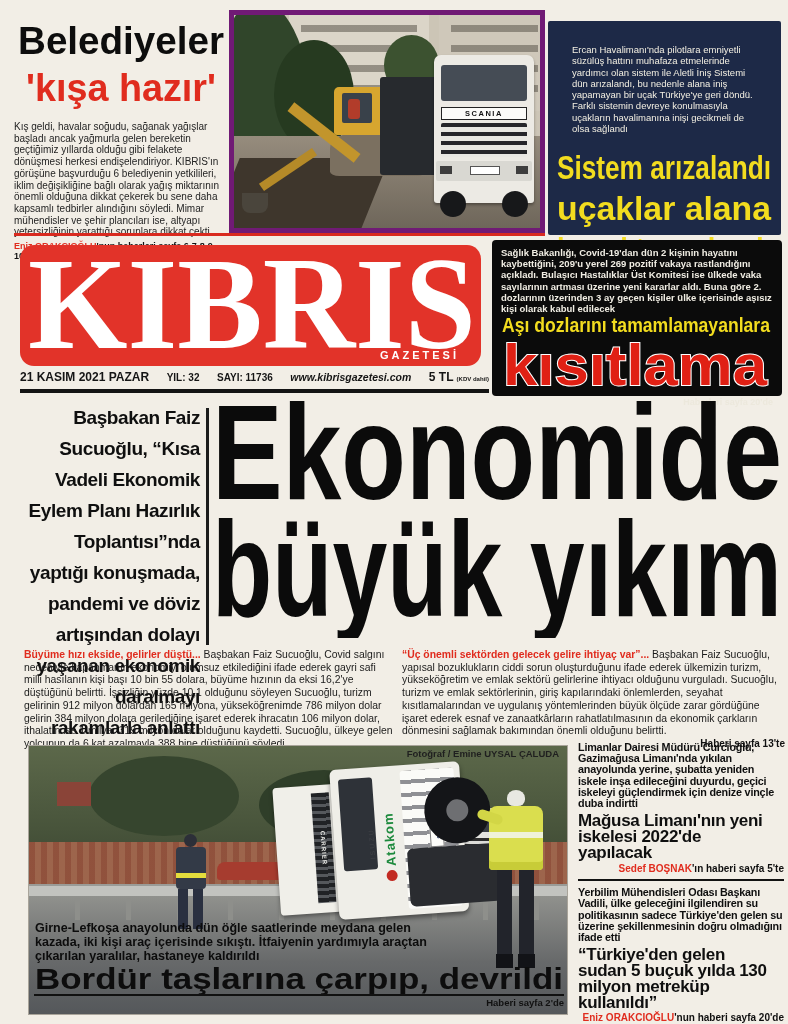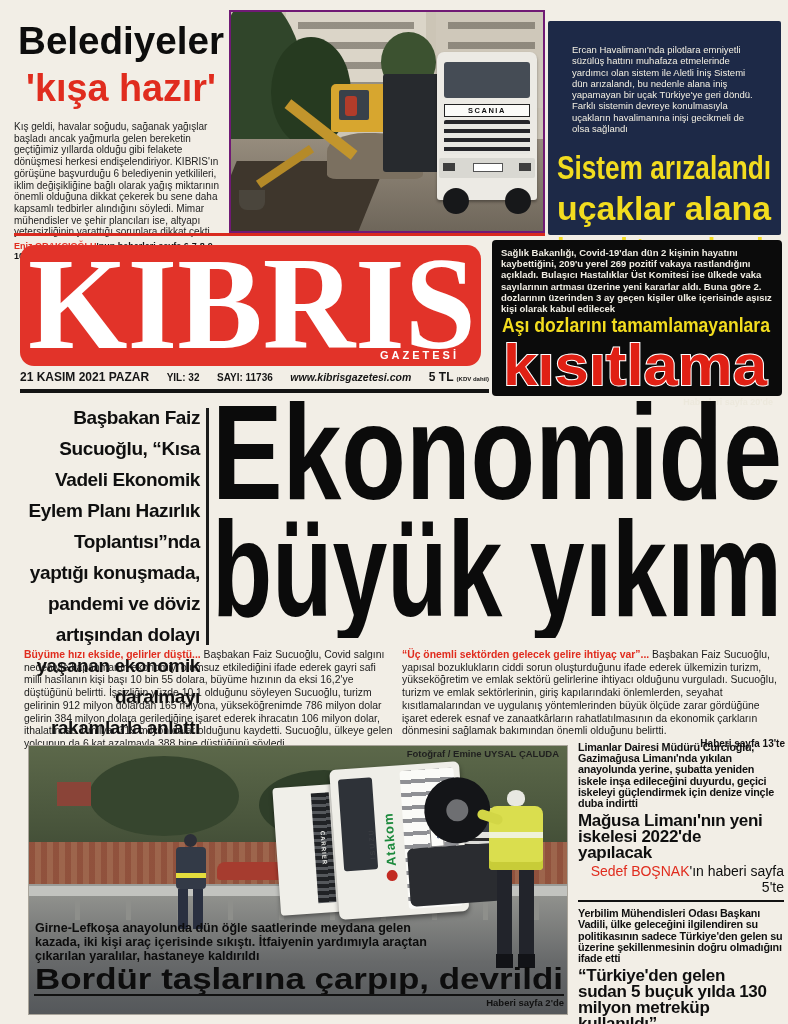--- a/index.html
+++ b/index.html
@@ -7,21 +7,21 @@
   .svgtxt{font-family:"Liberation Sans",sans-serif;font-weight:bold;}
   .serif{font-family:"Liberation Serif",serif;font-weight:bold;}
 
   
   .top-left{position:absolute;left:14px;top:20px;width:214px;}
   .tl-body{margin:7px 0 0 0;font-size:10px;line-height:11.7px;color:#242424;}
   .byline{font-size:9px;font-weight:bold;color:#111;margin-top:3px;}
   .red{color:#e02c1e;}
 
   
-  .top-photo{position:absolute;left:229px;top:10px;width:316px;height:223px;background:#ccc5b6;overflow:hidden;border:2px solid #701a75;box-sizing:border-box;padding-left:10px;}
+  .top-photo{position:absolute;left:229px;top:10px;width:316px;height:223px;background:#ccc5b6;overflow:hidden;border:5px solid #701a75;box-sizing:border-box;padding-left:10px;}
   .tp-b1{position:absolute;left:55px;top:0;width:140px;height:112px;background:#dbd5c8;}
   .tp-b2{position:absolute;left:205px;top:0;width:111px;height:96px;background:#cfc8ba;}
   .tp-win{position:absolute;inset:10px 12px auto 12px;height:80px;background:repeating-linear-gradient(180deg,rgba(90,85,75,.55) 0 7px,transparent 7px 20px);}
   .tp-fol1{position:absolute;left:-20px;top:-15px;width:100px;height:240px;background:#30452a;border-radius:45% 55% 40% 40%;}
   .tp-fol2{position:absolute;left:40px;top:25px;width:80px;height:110px;background:#263a20;border-radius:50%;}
   .tp-fol3{position:absolute;left:150px;top:20px;width:55px;height:60px;background:#3c5230;border-radius:50%;}
   .tp-ground{position:absolute;left:0;bottom:0;width:100%;height:92px;background:linear-gradient(180deg,#968c7d,#6e665a);}
   .tp-trench{position:absolute;left:-10px;bottom:-8px;width:150px;height:78px;background:#3e362c;transform:skewX(-22deg);}
   .tp-berm{position:absolute;left:96px;bottom:52px;width:96px;height:46px;background:#7b7060;border-radius:40% 50% 10% 10%;}
   .tp-exc-arm1{position:absolute;left:48px;top:112px;width:84px;height:11px;background:#c2952c;transform:rotate(38deg);}
@@ -118,21 +118,21 @@
   .cop-boot{position:absolute;top:164px;width:17px;height:14px;background:#121317;}
   .bp-credit{position:absolute;right:8px;top:2px;font-size:9.5px;font-weight:bold;color:#1f1f1f;}
   .bp-caption{position:absolute;left:6px;top:176px;width:402px;font-weight:bold;font-size:12.5px;line-height:13.8px;color:#0c0c0c;}
   .bp-hl{position:absolute;left:5px;top:216px;}
   .bp-refrow{position:absolute;left:5px;top:248px;width:530px;border-top:2px solid #111;text-align:right;font-size:9.5px;font-weight:bold;color:#111;padding-top:1px;}
 
   
   .bottom-right{position:absolute;left:578px;top:742px;width:206px;color:#0f0f0f;}
   .br-lead{font-weight:bold;font-size:10.8px;line-height:11.2px;letter-spacing:-0.2px;margin:0;}
   .br-hl{font-weight:bold;font-size:17px;line-height:15.8px;letter-spacing:-0.3px;margin:4px 0 0 0;width:196px;}
-  .br-byline{text-align:right;font-size:14px;font-weight:normal;margin-top:2px;}
+  .br-byline{text-align:right;font-size:10px;font-weight:bold;margin-top:2px;}
   .br-rule{height:2.5px;background:#121212;margin:5px 0 6px 0;}
 </style>
 </head>
 <body>
 
 <div class="page">
 
   <section class="top-left">
     <svg width="214" height="42">
       <text class="svgtxt" x="4" y="34" font-size="38" fill="#0d0d0d" textLength="206" lengthAdjust="spacingAndGlyphs">Belediyeler</text>

